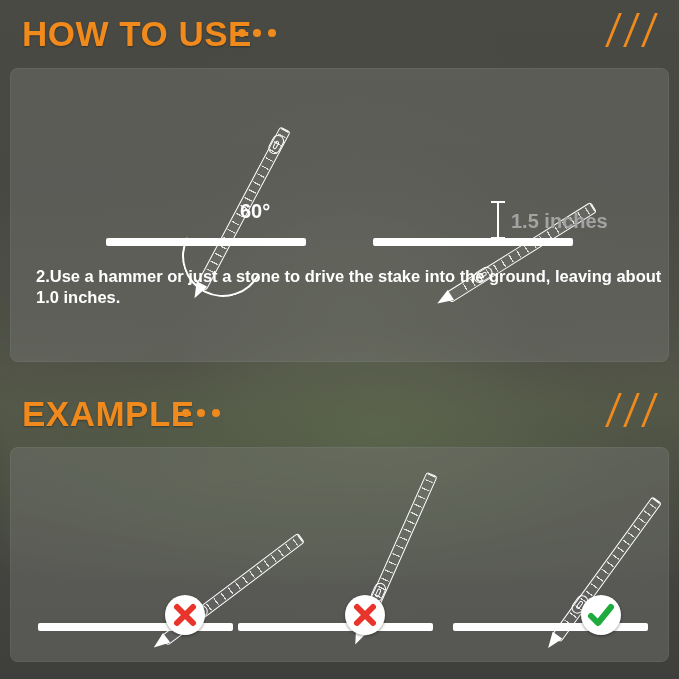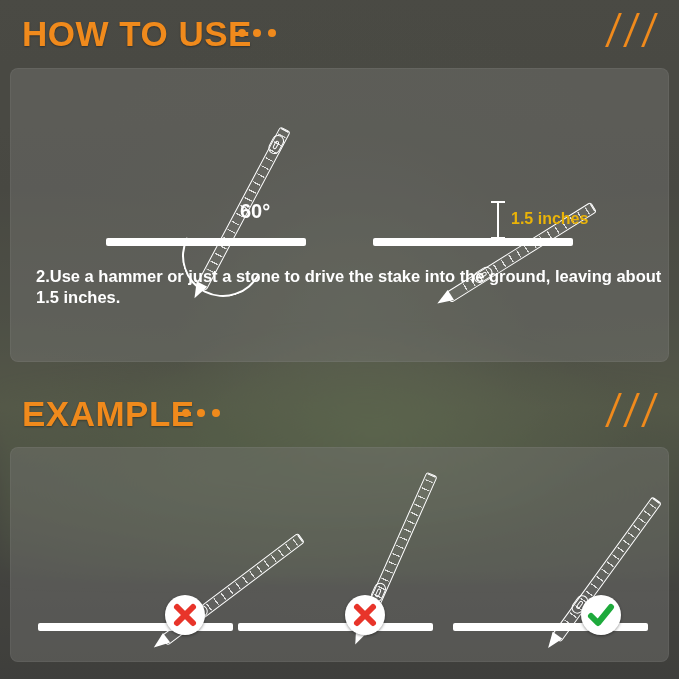--- a/index.html
+++ b/index.html
@@ -178,22 +178,22 @@
     background: #ffffff;
   }
   .measure-cap {
     position: absolute;
     width: 14px;
     height: 2px;
     background: #ffffff;
   }
   .measure-label {
     position: absolute;
-    color: #eab308;
-    font-size: 16px;
+    color: #a3a3a3;
+    font-size: 20px;
     font-weight: bold;
     white-space: nowrap;
   }
 
   
   .instructions {
     position: absolute;
     color: #ffffff;
     font-size: 16.5px;
     font-weight: bold;
@@ -269,21 +269,21 @@
 
         <div class="ground" style="left:363px; top:170px; width:200px;"></div>
 
         <div class="measure-cap" style="left:481px; top:133px;"></div>
         <div class="measure-line" style="left:487px; top:133px; height:38px;"></div>
         <div class="measure-cap" style="left:481px; top:169px;"></div>
         <div class="measure-label" style="left:501px; top:142px;">1.5 inches</div>
       </div>
 
       <div class="instructions" style="top:198px;">
-        <div>2.Use a hammer or just a stone to drive the stake into the ground, leaving about 1.5 inches.</div>
+        <div>2.Use a hammer or just a stone to drive the stake into the ground, leaving about 1.0 inches.</div>
       </div>
     </div>
 
     <div class="heading" style="left:22px; top:396px;">EXAMPLE</div>
 
     <div class="dots" style="left:182px; top:409px;">
       <span></span>
       <span></span>
       <span></span>
     </div>

